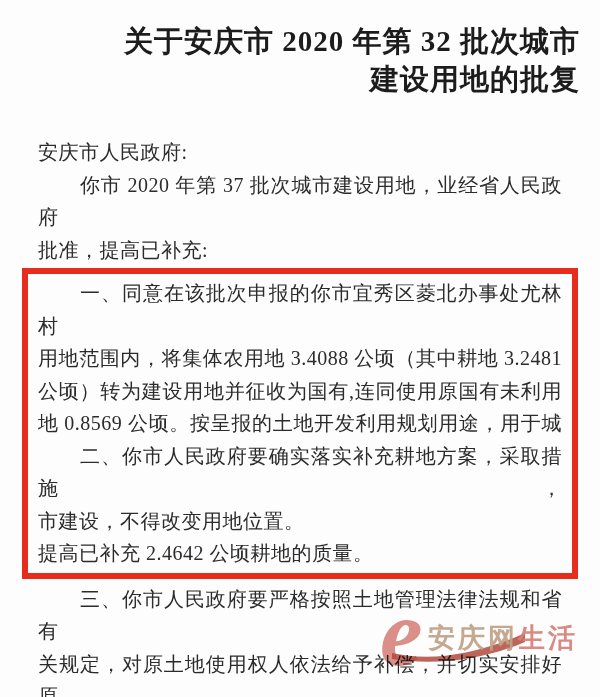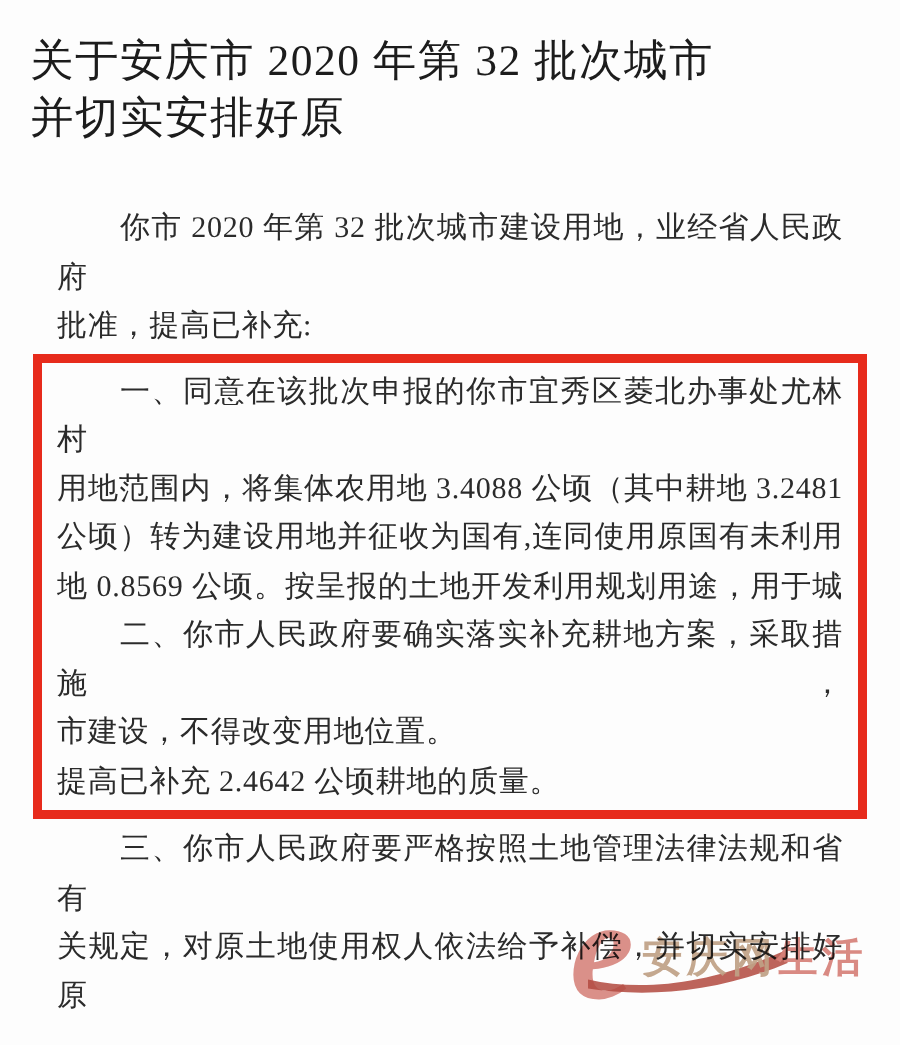--- a/index.html
+++ b/index.html
@@ -8,24 +8,24 @@
     position: relative;
     width: 600px;
     height: 697px;
     background: #fdfdfd;
     overflow: hidden;
     font-family: "Liberation Serif", serif;
     color: #2b2b2b;
   }
   .title {
     margin: 22px 20px 0 20px;
-    text-align: left;
+    text-align: right;
     font-size: 29px;
     line-height: 38px;
-    font-weight: normal;
+    font-weight: bold;
     color: #1c1c1c;
     letter-spacing: 1px;
   }
   .content {
     margin-top: 38px;
     padding: 0 38px;
     font-size: 20px;
   }
   .line {
     font-size: 20px;
@@ -95,27 +95,28 @@
     white-space: nowrap;
   }
 </style>
 </head>
 <body>
 
 <div class="page">
 
   <h1 class="title">
     <div>关于安庆市 2020 年第 32 批次城市</div>
-    <div>并切实安排好原</div>
+    <div>建设用地的批复</div>
   </h1>
 
   <div class="content">
+    <div class="line">安庆市人民政府:</div>
 
     <div>
-        <div class="line indent fill">你市 2020 年第 32 批次城市建设用地，业经省人民政府</div>
+        <div class="line indent fill">你市 2020 年第 37 批次城市建设用地，业经省人民政府</div>
         <div class="line">批准，提高已补充:</div>
       </div>
 
     <div class="redbox" style="border-color: rgb(231, 43, 28);">
         <div class="line indent fill">一、同意在该批次申报的你市宜秀区菱北办事处尤林村</div>
         <div class="line fill">用地范围内，将集体农用地 3.4088 公顷（其中耕地 3.2481</div>
         <div class="line fill">公顷）转为建设用地并征收为国有,连同使用原国有未利用</div>
         <div class="line fill">地 0.8569 公顷。按呈报的土地开发利用规划用途，用于城</div>
         <div class="line indent fill">二、你市人民政府要确实落实补充耕地方案，采取措施，</div>
         <div class="line">市建设，不得改变用地位置。</div>

